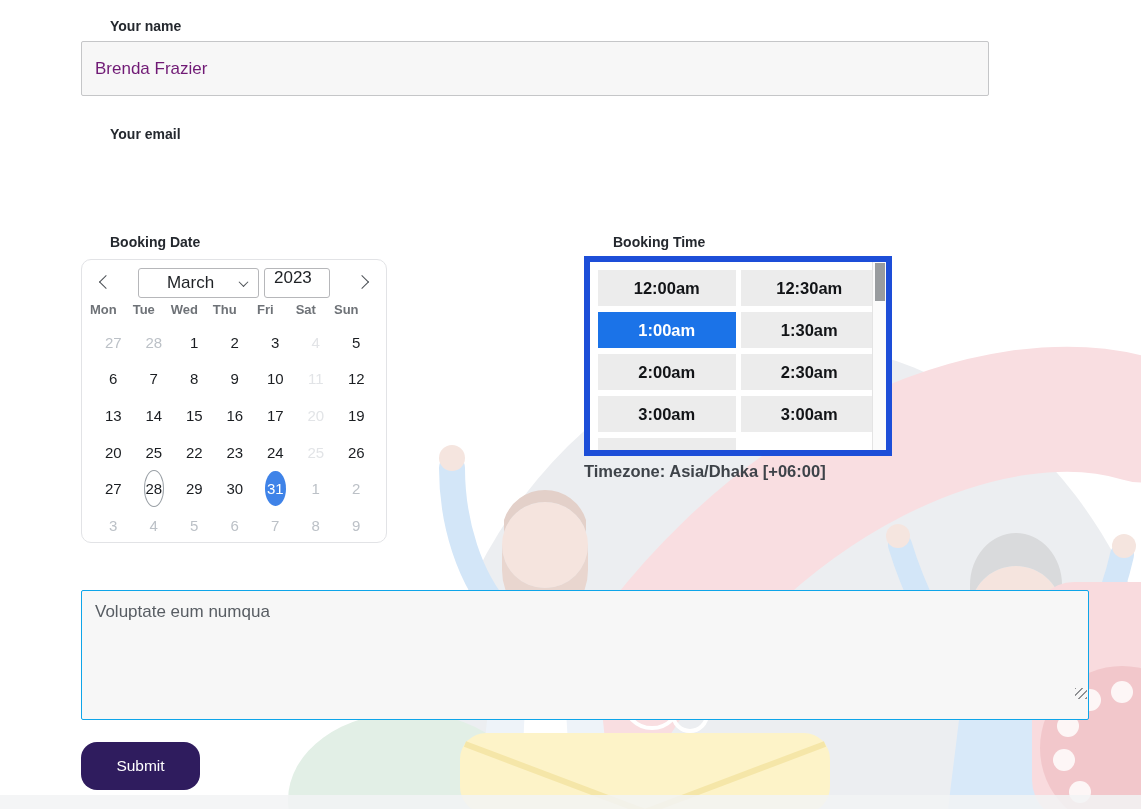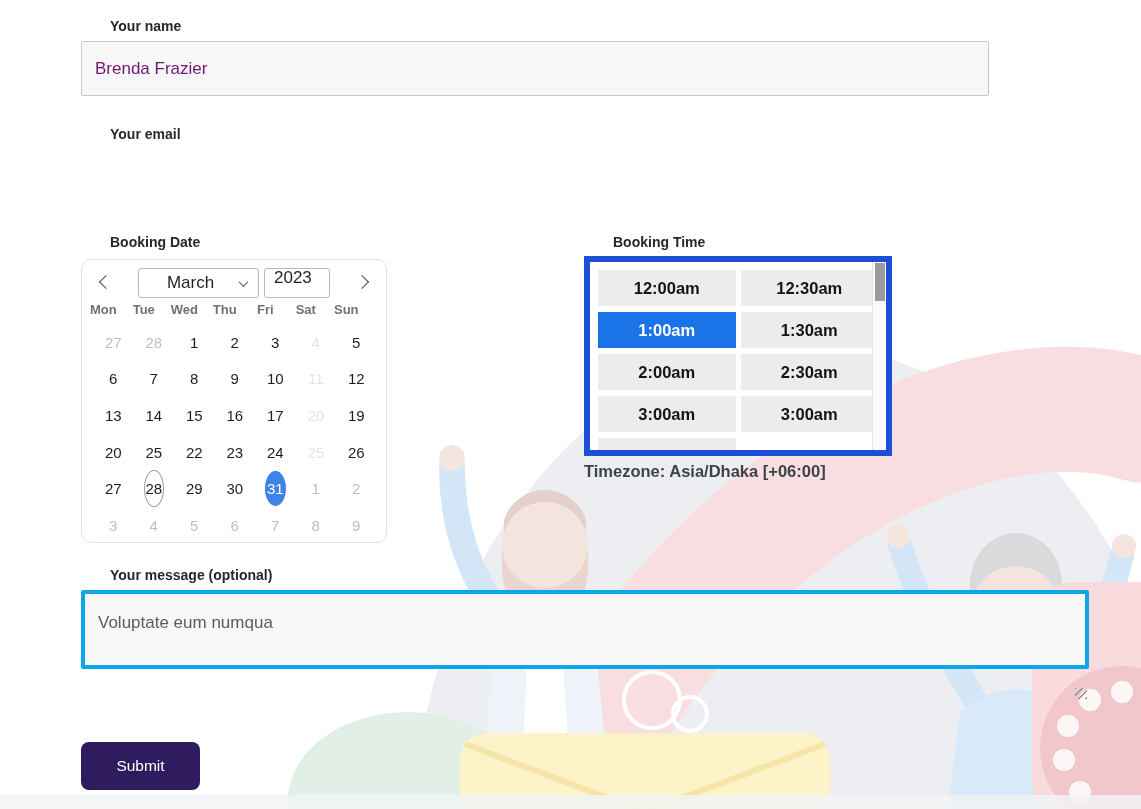--- a/index.html
+++ b/index.html
@@ -10,23 +10,23 @@
   .bg-illo{position:absolute;left:0;top:0;z-index:0;}
   .z{position:absolute;z-index:2;}
 
   .field-label{font-size:14px;font-weight:700;color:#24282e;line-height:20px;margin-left:29px;}
   .text-input{
     left:81px;width:908px;height:55px;box-sizing:border-box;
     background:var(--input-bg,#f7f7f7);border:1px solid #c5c6c8;border-radius:2px;
     font-family:inherit;font-size:17px;color:#701a75;padding:0 13px;outline:none;
   }
   .msg-area{
-    left:81px;top:590px;width:1008px;height:79px;box-sizing:border-box;resize:none;
-    background:var(--input-bg,#f7f7f7);border:4px solid #0ea5e9;border-radius:2px;
-    font-family:inherit;font-size:17px;color:#585d63;padding:19px 13px;outline:none;overflow:hidden;
+    left:81px;top:590px;width:1008px;height:130px;box-sizing:border-box;resize:none;
+    background:var(--input-bg,#f7f7f7);border:1px solid #0ea5e9;border-radius:2px;
+    font-family:inherit;font-size:17px;color:#585d63;padding:11px 13px;outline:none;overflow:hidden;
   }
   .grip{
     left:1075px;top:688px;width:12px;height:11px;
     background:repeating-linear-gradient(315deg,#8f9194 0 1.5px,transparent 1.5px 5px);
   }
 
   
   .calendar{
     left:81px;top:259px;width:306px;height:284px;box-sizing:border-box;
     background:#fff;border:1px solid #e2e3e6;border-radius:10px;
@@ -83,21 +83,21 @@
   .slot.selected{background:var(--selected-slot-bg,#1b73e8);color:#ffffff;}
   .t-scrollbar{
     position:absolute;right:0;top:0;width:13px;height:100%;
     background:#fbfbfb;border-left:1px solid #e4e4e4;
   }
   .t-thumb{position:absolute;top:1px;right:1px;width:10px;height:38px;background:#999c9f;}
 
   .tz-note{left:584px;top:462px;font-size:16.5px;font-weight:700;color:#3e4349;}
 
   .submit-btn{
-    left:81px;top:742px;width:119px;height:48px;border:none;border-radius:8px;
+    left:81px;top:742px;width:119px;height:48px;border:none;border-radius:16px;
     background:var(--submit-bg,#2f1c5e);color:#fff;font-family:inherit;font-size:15.5px;cursor:pointer;
   }
 </style>
 </head>
 <body>
 
 <div class="canvas">
 
   <svg class="bg-illo" width="1141" height="809" viewBox="0 0 1141 809">
     <ellipse cx="800" cy="860" rx="390" ry="515" fill="#eceef1"></ellipse>
@@ -313,18 +313,17 @@
         <div class="slot">3:00am</div>
         <div class="slot">3:00am</div>
         <div class="slot">4:00am</div>
       </div>
     <div class="t-scrollbar">
       <div class="t-thumb"></div>
     </div>
   </div>
   <div class="z tz-note">Timezone: Asia/Dhaka [+06:00]</div>
 
-  <div class="z field-label" style="left:81px;top:565px;">Your message (optional)</div>
   <textarea class="z msg-area" style="">Voluptate eum numqua</textarea>
   <div class="z grip"></div>
 
   <button class="z submit-btn">Submit</button>
 </div>
 
 </body></html>

